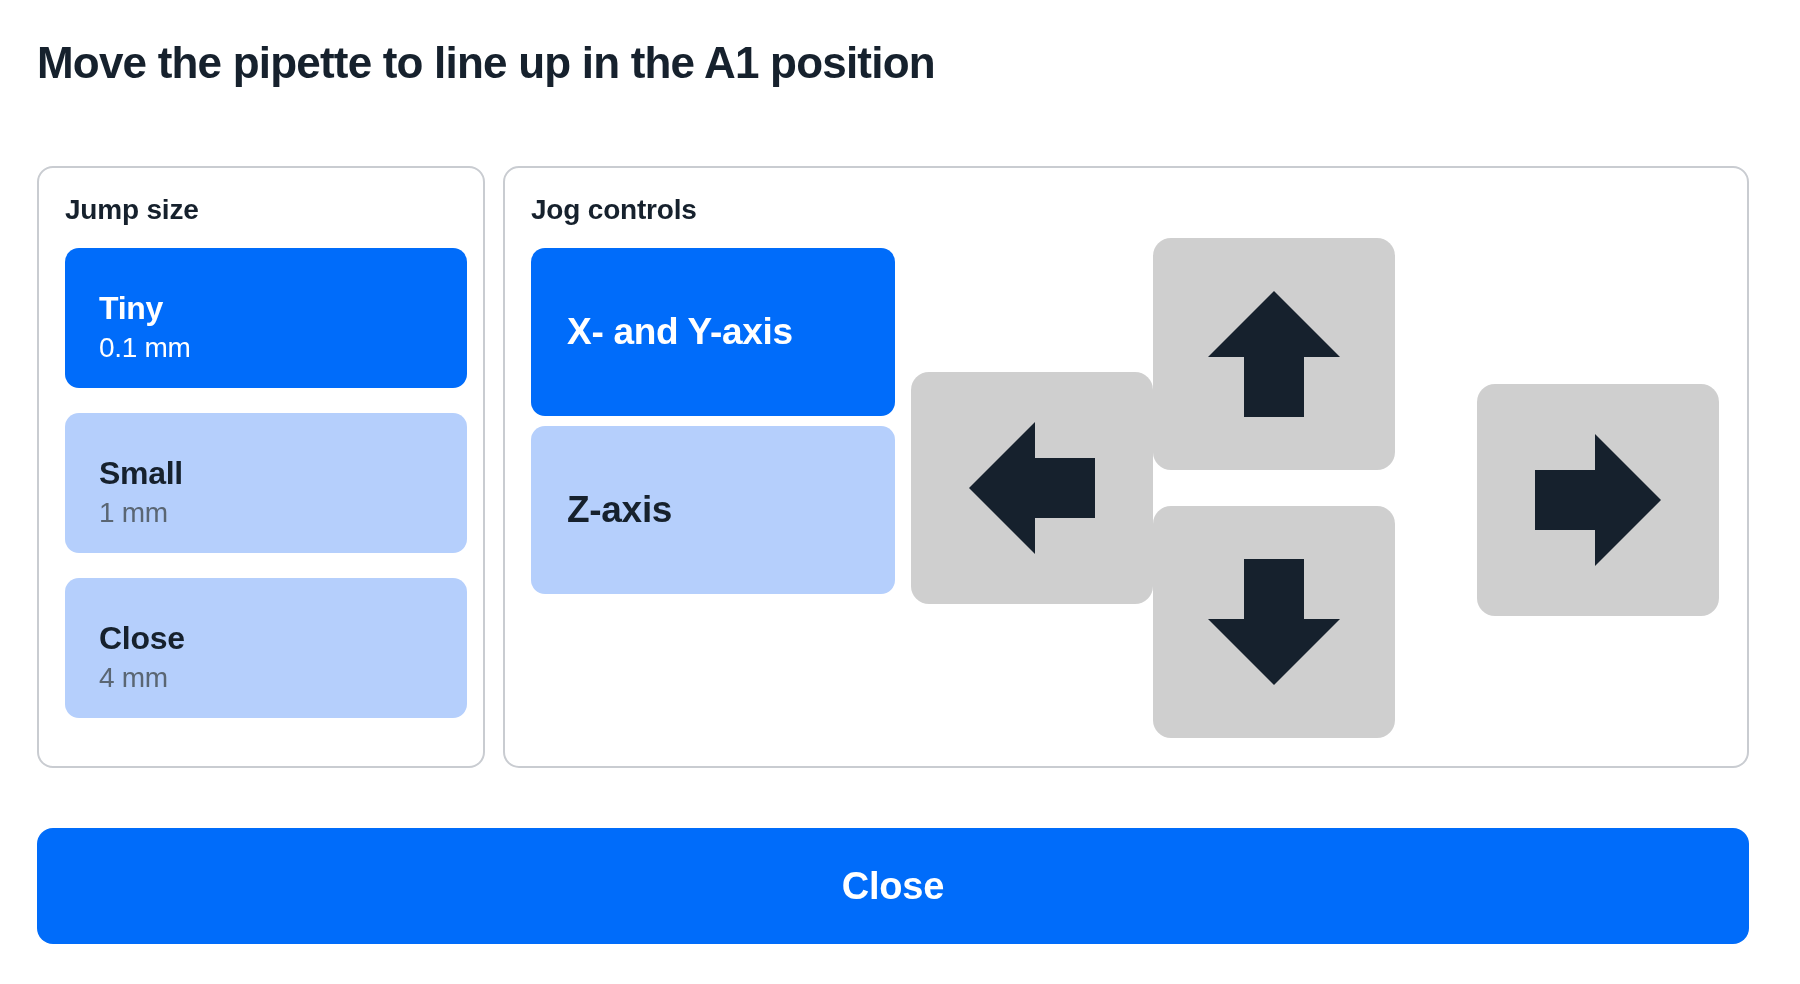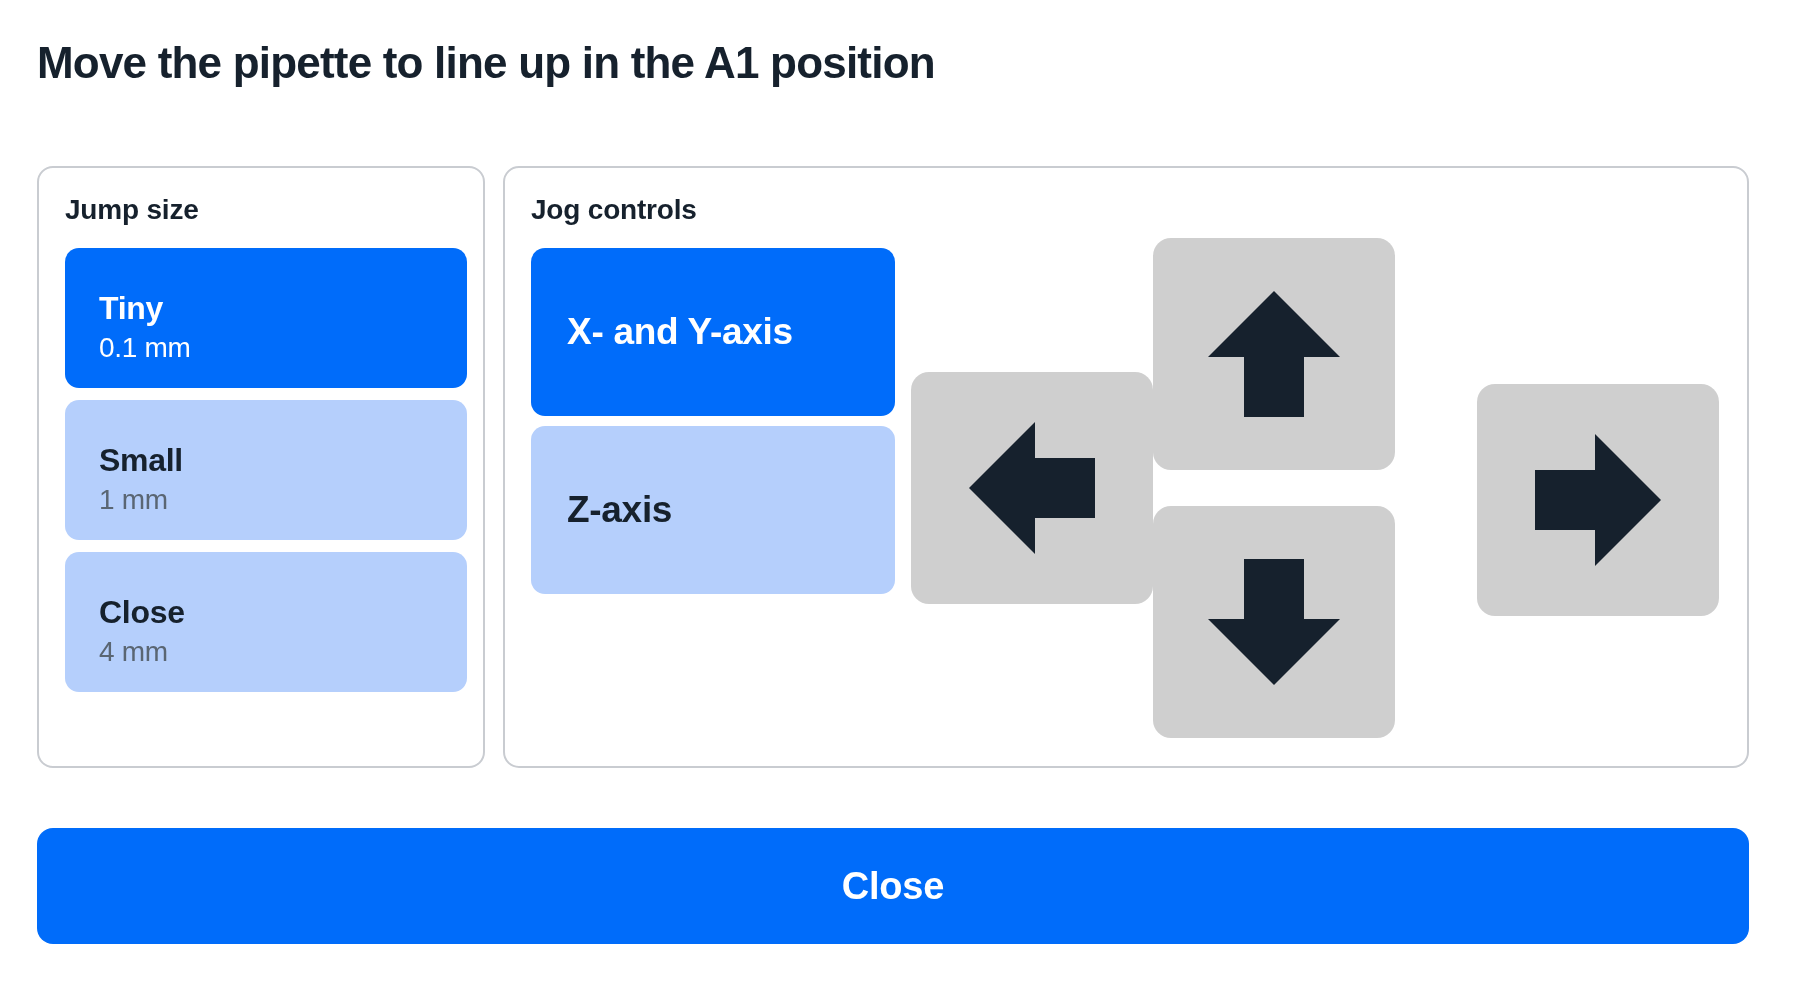--- a/index.html
+++ b/index.html
@@ -61,21 +61,21 @@
   .jump-card {
     width: 448px;
     flex: 0 0 448px;
     padding: 26px 16px 0 26px;
   }
 
   .jump-list {
     margin-top: 22px;
     display: flex;
     flex-direction: column;
-    gap: 12px;
+    gap: 25px;
   }
 
   .jump-option {
     border-radius: 14px;
     height: 140px;
     padding: 18px 34px 0 34px;
     background: #B5CFFC;
     display: flex;
     flex-direction: column;
     justify-content: center;

